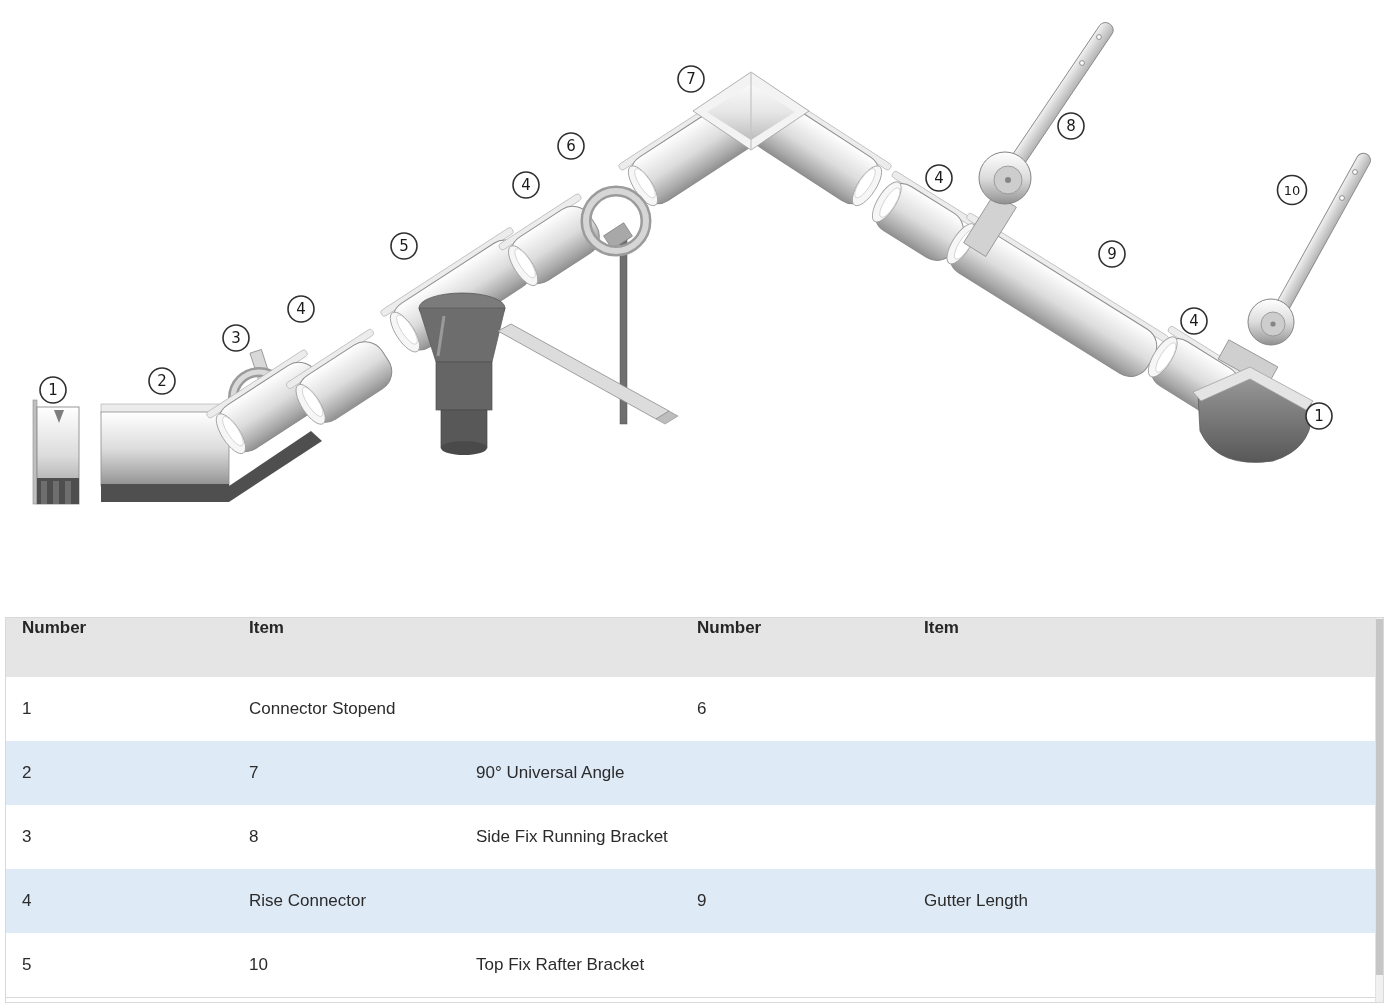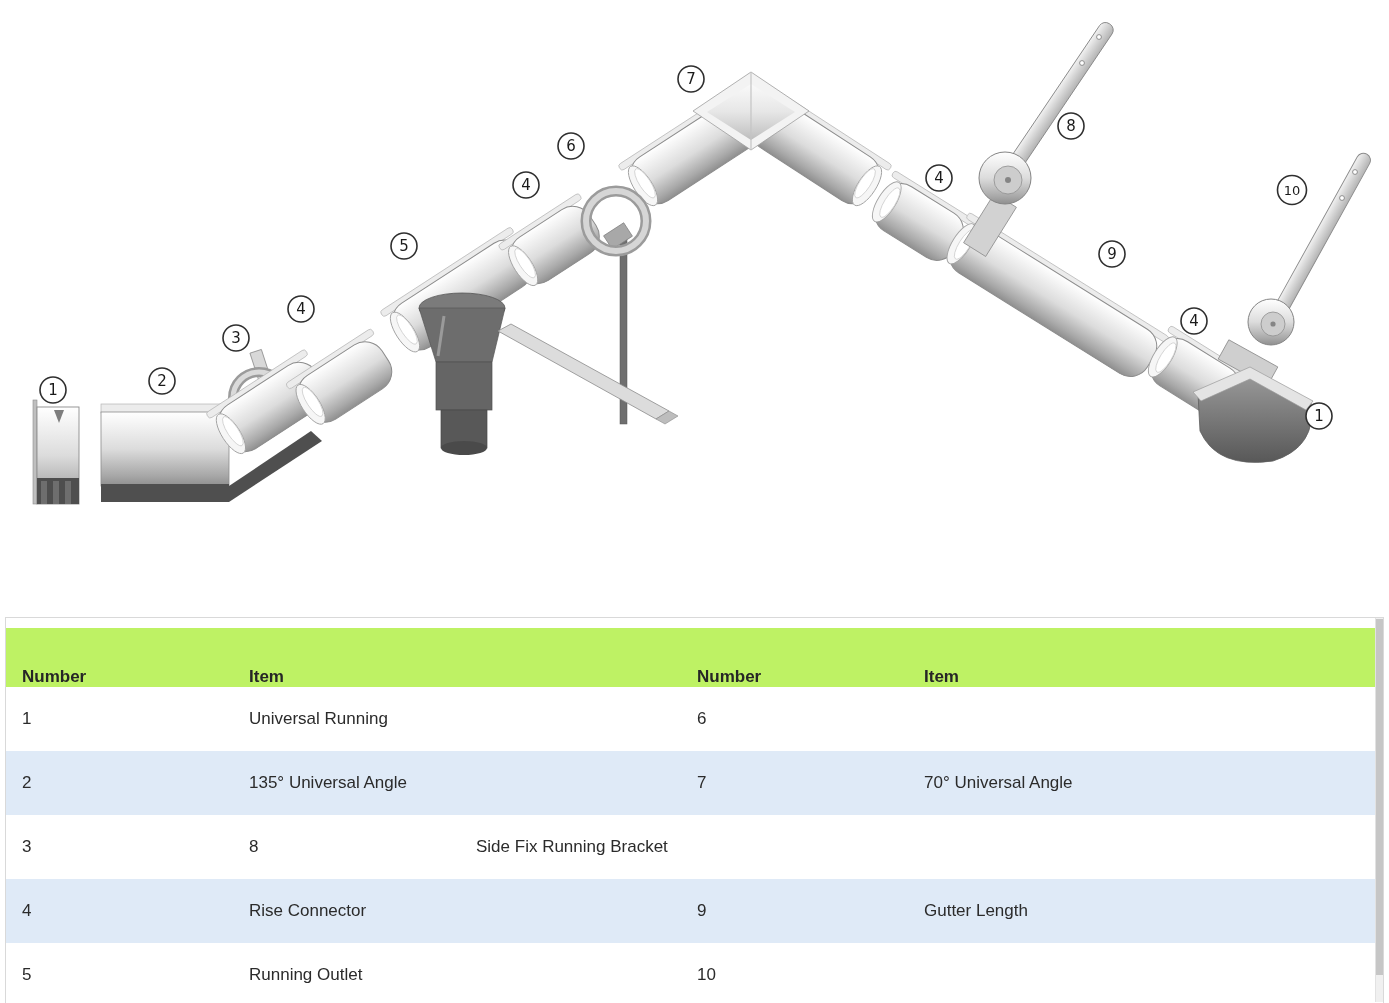--- a/index.html
+++ b/index.html
@@ -8,21 +8,21 @@
     font-family:"Liberation Sans",sans-serif;
   }
   .stage{position:absolute;inset:0;}
   
   #diagram{position:absolute;left:0;top:0;}
   
   .table-wrap{
     position:absolute;left:5px;top:617px;width:1379px;height:386px;
     border:1px solid #d9d9d9;box-sizing:border-box;background:#ffffff;
   }
-  .thead{display:flex;height:59px;background:#bef264;align-items:flex-end;margin-top:10px;}
+  .thead{display:flex;height:59px;background:#e5e5e5;align-items:flex-start;}
   .th{font-weight:bold;font-size:17px;color:#262626;box-sizing:border-box;padding-left:16px;}
   .tr{display:flex;height:64px;align-items:center;background:#ffffff;}
   .tr.alt{background:#dfeaf7;}
   .tr.last{border-bottom:1px solid #d9d9d9;box-sizing:content-box;}
   .td{font-size:17px;color:#2b2b2b;box-sizing:border-box;padding-left:16px;white-space:nowrap;}
   .c1{width:227px;flex:0 0 227px;}
   .c2{width:448px;flex:0 0 448px;}
   .c3{width:227px;flex:0 0 227px;}
   .c4{flex:1 1 auto;}
   
@@ -249,44 +249,43 @@
   <div class="table-wrap">
     <div class="thead">
       <div class="th c1">Number</div>
       <div class="th c2">Item</div>
       <div class="th c3">Number</div>
       <div class="th c4">Item</div>
     </div>
     <div id="tbody">
         <div class="tr">
           <div class="td c1">1</div>
-          <div class="td c2">Universal Running</div>
+          <div class="td c2">Connector Stopend</div>
           <div class="td c3">6</div>
         </div>
         <div class="tr alt">
           <div class="td c1">2</div>
-          <div class="td c2">135° Universal Angle</div>
           <div class="td c3">7</div>
-          <div class="td c4">70° Universal Angle</div>
+          <div class="td c4">90° Universal Angle</div>
         </div>
         <div class="tr">
           <div class="td c1">3</div>
           <div class="td c3">8</div>
           <div class="td c4">Side Fix Running Bracket</div>
         </div>
         <div class="tr alt">
           <div class="td c1">4</div>
           <div class="td c2">Rise Connector</div>
           <div class="td c3">9</div>
           <div class="td c4">Gutter Length</div>
         </div>
         <div class="tr last">
           <div class="td c1">5</div>
-          <div class="td c2">Running Outlet</div>
           <div class="td c3">10</div>
+          <div class="td c4">Top Fix Rafter Bracket</div>
         </div>
       </div>
     <div class="vscroll">
       <div class="thumb"></div>
     </div>
   </div>
 
 </div>
 
 </body></html>

